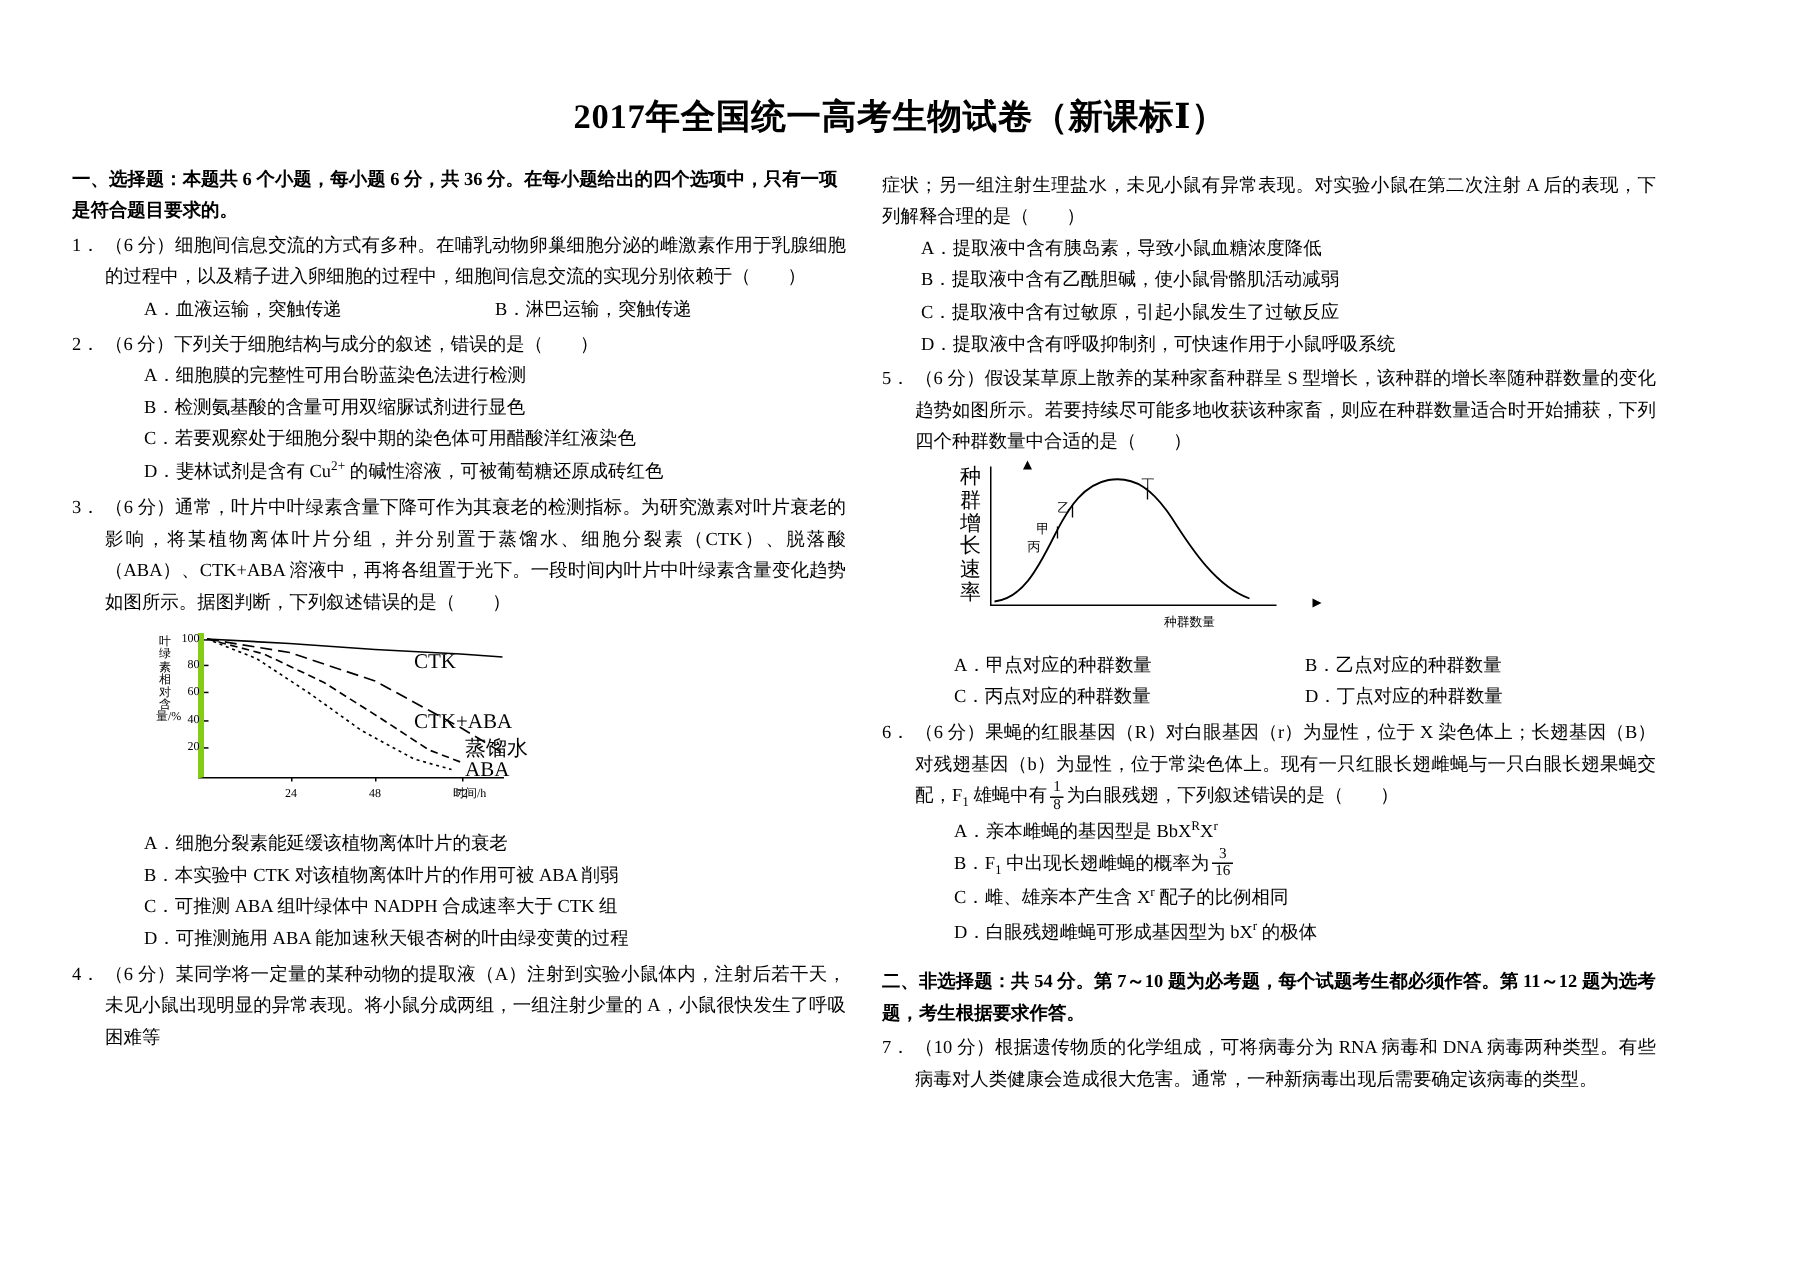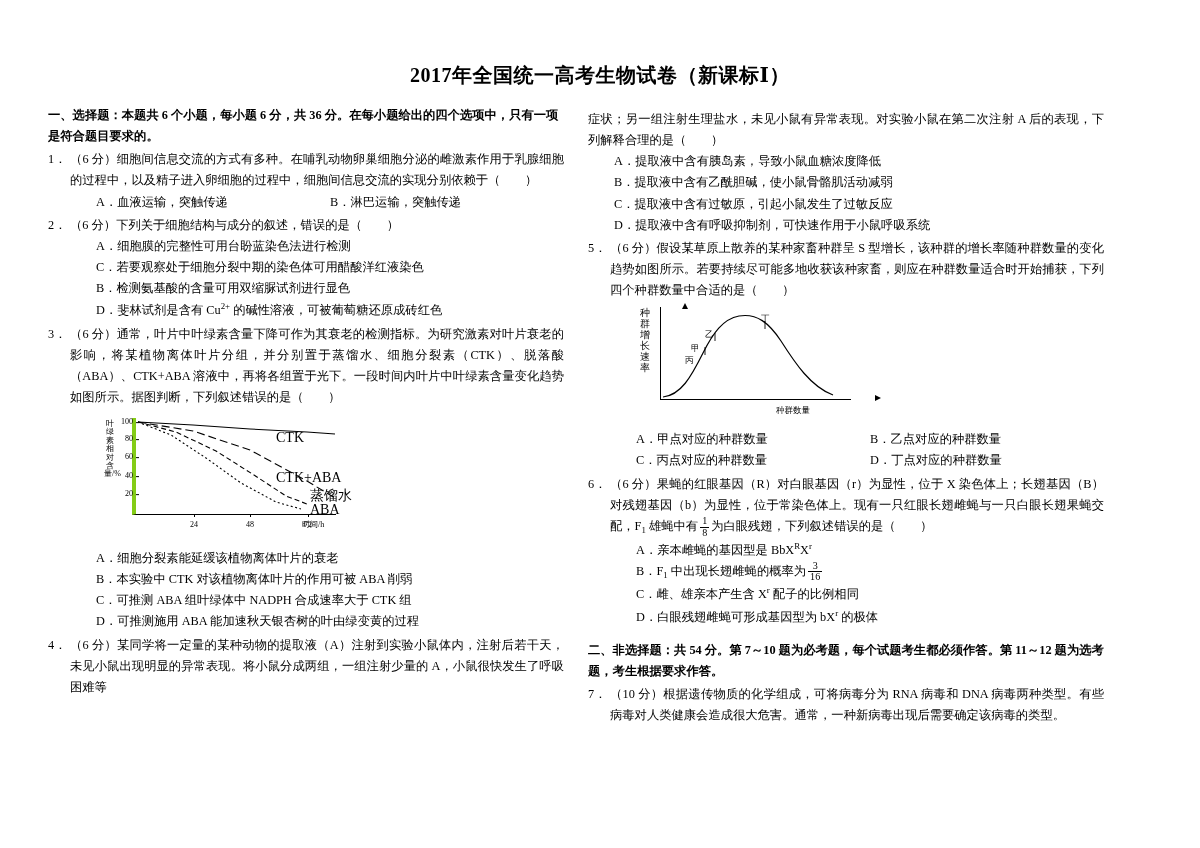--- a/index.html
+++ b/index.html
@@ -17,21 +17,21 @@
   }
   .page {
     position: relative;
     width: 1200px;
     height: 848px;
     padding: 0;
     box-sizing: border-box;
   }
   .title {
     text-align: center;
-    font-size: 20px;
+    font-size: 23px;
     font-weight: bold;
     margin: 62px 0 0 0;
     letter-spacing: 0.5px;
   }
   .columns {
     display: flex;
     gap: 24px;
     padding: 0 48px;
     margin-top: 12px;
     box-sizing: border-box;
@@ -167,23 +167,23 @@
     margin: 4px 0 6px 26px;
     position: relative;
     width: 290px;
     height: 118px;
   }
   .fig2 .ylabel {
     position: absolute;
     left: 4px;
     top: 2px;
     width: 11px;
-    font-size: 10px;
+    font-size: 14px;
     line-height: 1.1;
-    text-align: left;
+    text-align: center;
   }
   .fig2 .plot {
     position: absolute;
     left: 24px;
     top: 2px;
     width: 190px;
     height: 92px;
     border-left: 1px solid #000;
     border-bottom: 1px solid #000;
   }
@@ -244,22 +244,22 @@
         </div>
       </div>
 
       <div class="qitem">
         <div class="qnum">2．</div>
         <div class="qbody">
           <div class="qtext">
             <span>（6 分）</span><span>下列关于细胞结构与成分的叙述，错误的是（　　）</span>
           </div>
           <div class="opt">A．细胞膜的完整性可用台盼蓝染色法进行检测</div>
+          <div class="opt">B．检测氨基酸的含量可用双缩脲试剂进行显色</div>
           <div class="opt">C．若要观察处于细胞分裂中期的染色体可用醋酸洋红液染色</div>
-          <div class="opt">B．检测氨基酸的含量可用双缩脲试剂进行显色</div>
           <div class="opt">D．斐林试剂是含有 Cu<sup>2+</sup> 的碱性溶液，可被葡萄糖还原成砖红色</div>
         </div>
       </div>
 
       <div class="qitem">
         <div class="qnum">3．</div>
         <div class="qbody">
           <div class="qtext">
             <span>（6 分）</span><span>通常，叶片中叶绿素含量下降可作为其衰老的检测指标。为研究激素对叶片衰老的影响，将某植物离体叶片分组，并分别置于蒸馏水、细胞分裂素（CTK）、脱落酸（ABA）、CTK+ABA 溶液中，再将各组置于光下。一段时间内叶片中叶绿素含量变化趋势如图所示。据图判断，下列叙述错误的是（　　）</span>
           </div>

